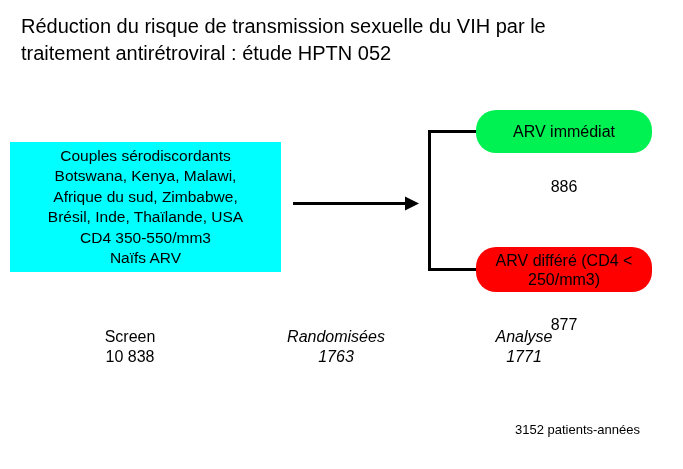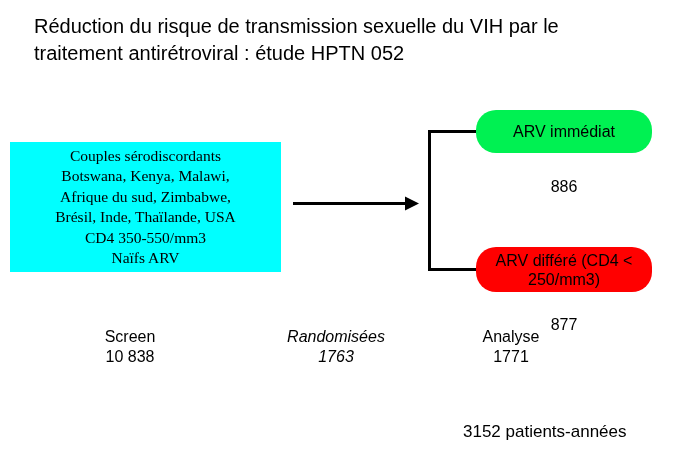--- a/index.html
+++ b/index.html
@@ -10,32 +10,32 @@
     color: #000000;
   }
   .slide {
     position: relative;
     width: 683px; height: 469px;
     background: #ffffff;
     overflow: hidden;
   }
   .title {
     position: absolute;
-    left: 34px; top: 13px;
+    left: 21px; top: 13px;
     font-size: 20px; line-height: 27px;
     white-space: nowrap;
   }
   .pop-box {
     position: absolute;
     left: 10px; top: 142px;
     width: 271px; height: 130px;
     display: flex; flex-direction: column;
     justify-content: center;
     text-align: center;
-    font-size: 15.5px; line-height: 20.5px; font-family: Liberation Serif, serif;
+    font-size: 15.5px; line-height: 20.5px;
   }
   .connectors {
     position: absolute; left: 0; top: 0;
     pointer-events: none;
   }
   .arm-box {
     position: absolute;
     left: 476px; width: 176px;
     border-radius: 20px;
     display: flex; align-items: center; justify-content: center;
@@ -55,27 +55,27 @@
   .count-immediate { top: 157px; }
   .count-deferred  { top: 295px; }
   .stage {
     position: absolute; top: 327px;
     width: 130px;
     text-align: center;
     font-size: 16px; line-height: 20px;
   }
   .stage-screen  { left: 65px; }
   .stage-random  { left: 271px; font-style: italic; }
-  .stage-analyse { left: 446px; }
+  .stage-analyse { left: 459px; font-style: italic; }
   .footer {
     position: absolute;
-    left: 463px; top: 422px;
+    left: 440px; top: 422px;
     width: 200px;
-    text-align: left;
-    font-size: 17px;
+    text-align: right;
+    font-size: 13px;
   }
 </style>
 </head>
 <body>
 
 <div class="slide">
 
   <div class="title">
     <div>Réduction du risque de transmission sexuelle du VIH par le</div>
     <div>traitement antirétroviral : étude HPTN 052</div>

